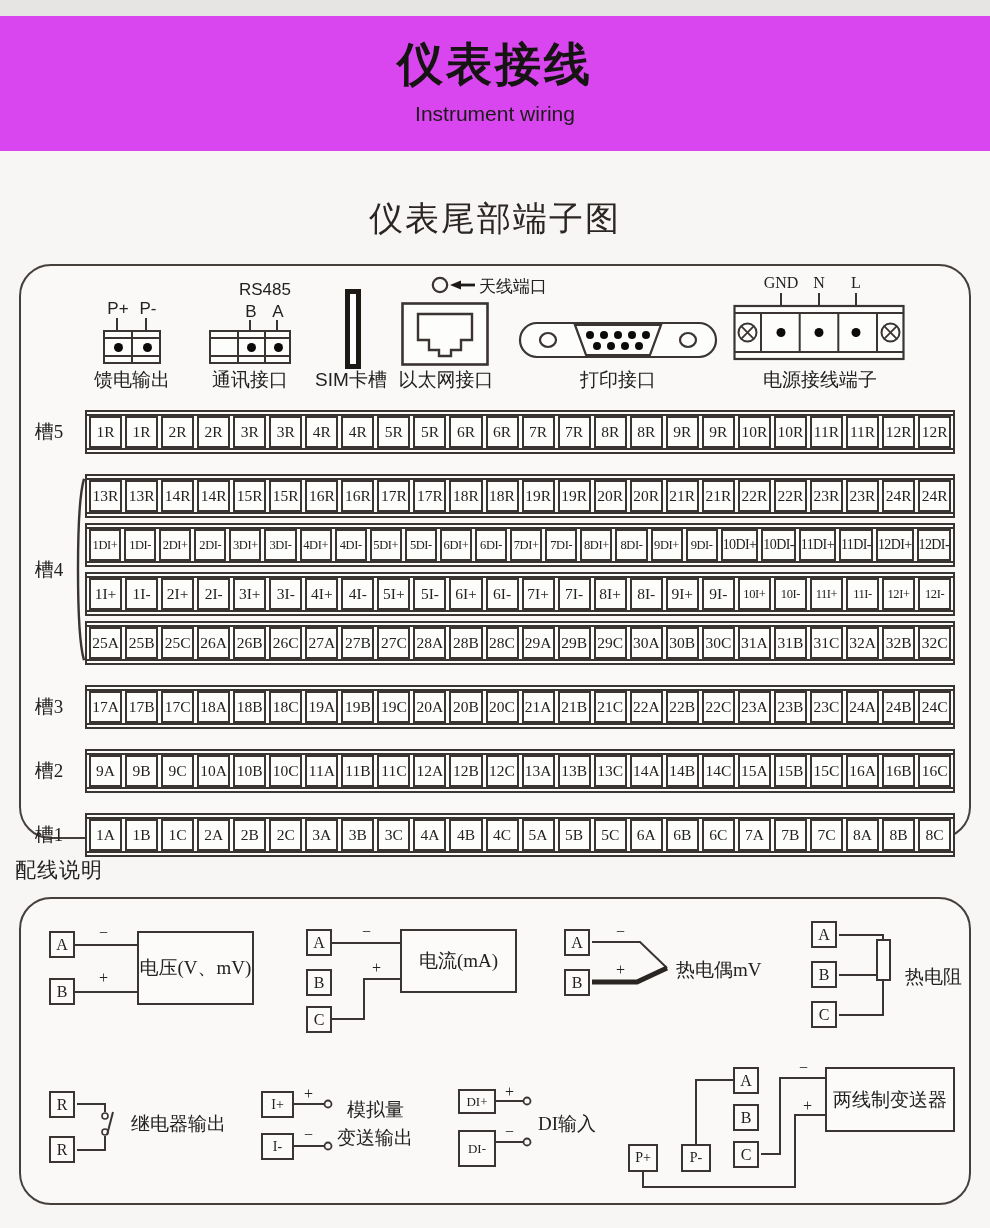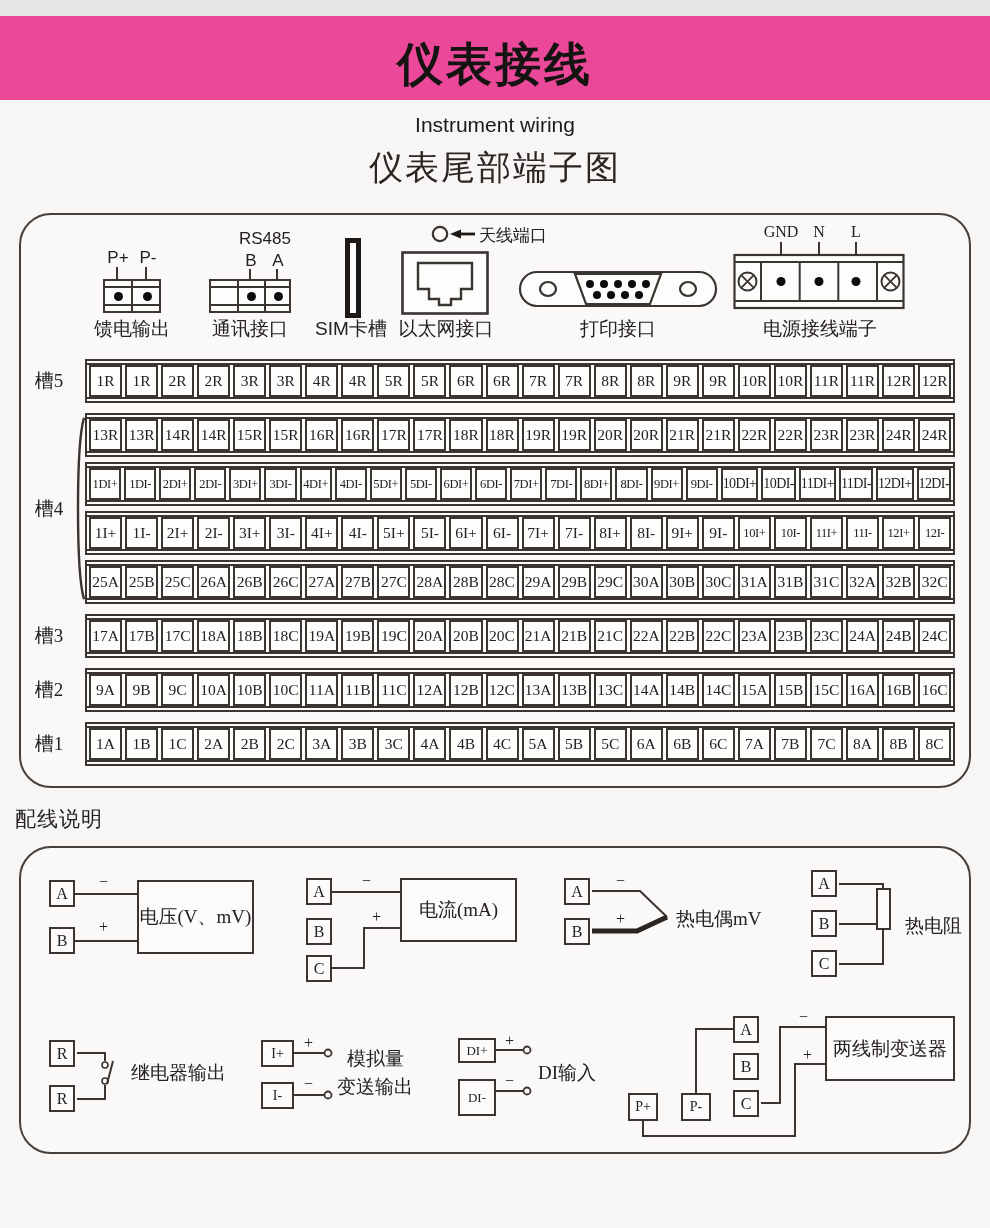--- a/index.html
+++ b/index.html
@@ -5,23 +5,23 @@
   :root{
     --line:#3a3432;
     --ink:#262220;
   }
   *{box-sizing:border-box;margin:0;padding:0}
   html,body{width:990px;background:#f7f6f5;font-family:"Liberation Sans",sans-serif;color:var(--ink)}
   body{height:1228px;overflow:hidden;position:relative}
 
   
   .topstrip{height:16px;background:#e6e5e4}
-  .header{height:84px;background:#ec4899;text-align:center;padding-top:18px}
+  .header{height:135px;background:#d946ef;text-align:center;padding-top:18px}
   .header h1{font-size:46px;font-weight:700;letter-spacing:3px;color:#151413}
-  .header .sub{font-size:21px;margin-top:17px;color:#1b1a19}
+  .header .sub{font-size:21px;margin-top:6px;color:#1b1a19}
   .section-title{margin-top:45px;text-align:center;font-size:34px;font-weight:400;letter-spacing:2px;color:#2b2523}
 
   
   .panel{position:relative;margin:0 19px;border:2px solid #46403d;border-radius:32px;background:#faf9f8}
   .panel-terminals{margin-top:22px;height:575px}
   .panel-wiring{height:308px}
   .wiring-heading{margin:17px 0 0 15px;font-size:21px;letter-spacing:1px;color:#242120;font-family:"Liberation Serif","DejaVu Serif",serif}
   .panel-wiring{margin-top:13px}
 
   
@@ -31,21 +31,21 @@
   .pin-label{position:absolute;transform:translateX(-50%);font-size:17px;color:#242120;white-space:nowrap}
   .tblock{position:absolute;border:2px solid var(--line);background:#fdfdfc}
   .tblock .hline{position:absolute;left:0;right:0;height:2px;background:var(--line)}
   .tblock .vline{position:absolute;top:0;bottom:0;width:2px;background:var(--line)}
   .tblock .dot{position:absolute;width:9px;height:9px;border-radius:50%;background:#0d0b0a}
   .pin-wire{position:absolute;width:2px;background:var(--line)}
   .sim-slot{position:absolute;left:324px;top:23px;width:16px;height:80px;border:5px solid #1d1917;background:#fff}
   .abs-svg{position:absolute}
 
   
-  .slots-area{display:flex;flex-direction:column;gap:10px;padding:0 14px 0 0;margin-top:6px}
+  .slots-area{display:flex;flex-direction:column;gap:20px;padding:0 14px 0 0;margin-top:6px}
   .slot-group{display:flex;align-items:stretch}
   .slot-side{position:relative;width:64px;display:flex;align-items:center;justify-content:center}
   .slot-label{font-family:"Liberation Serif","DejaVu Serif",serif;font-size:19px;color:#242120;margin-right:8px;white-space:nowrap}
   .brace{position:absolute;right:0;top:2px;height:calc(100% - 4px);width:12px}
   .slot-rows{flex:1;display:flex;flex-direction:column;gap:5px}
   .strip{height:44px;border:2px solid var(--line);background:#fdfdfc;display:flex;flex-direction:column}
   .band{height:4px}
   .band.top{border-bottom:2px solid var(--line)}
   .band.bot{border-top:2px solid var(--line)}
   .strip-cells{flex:1;display:flex;gap:3px;padding:0 2px;align-items:stretch}

